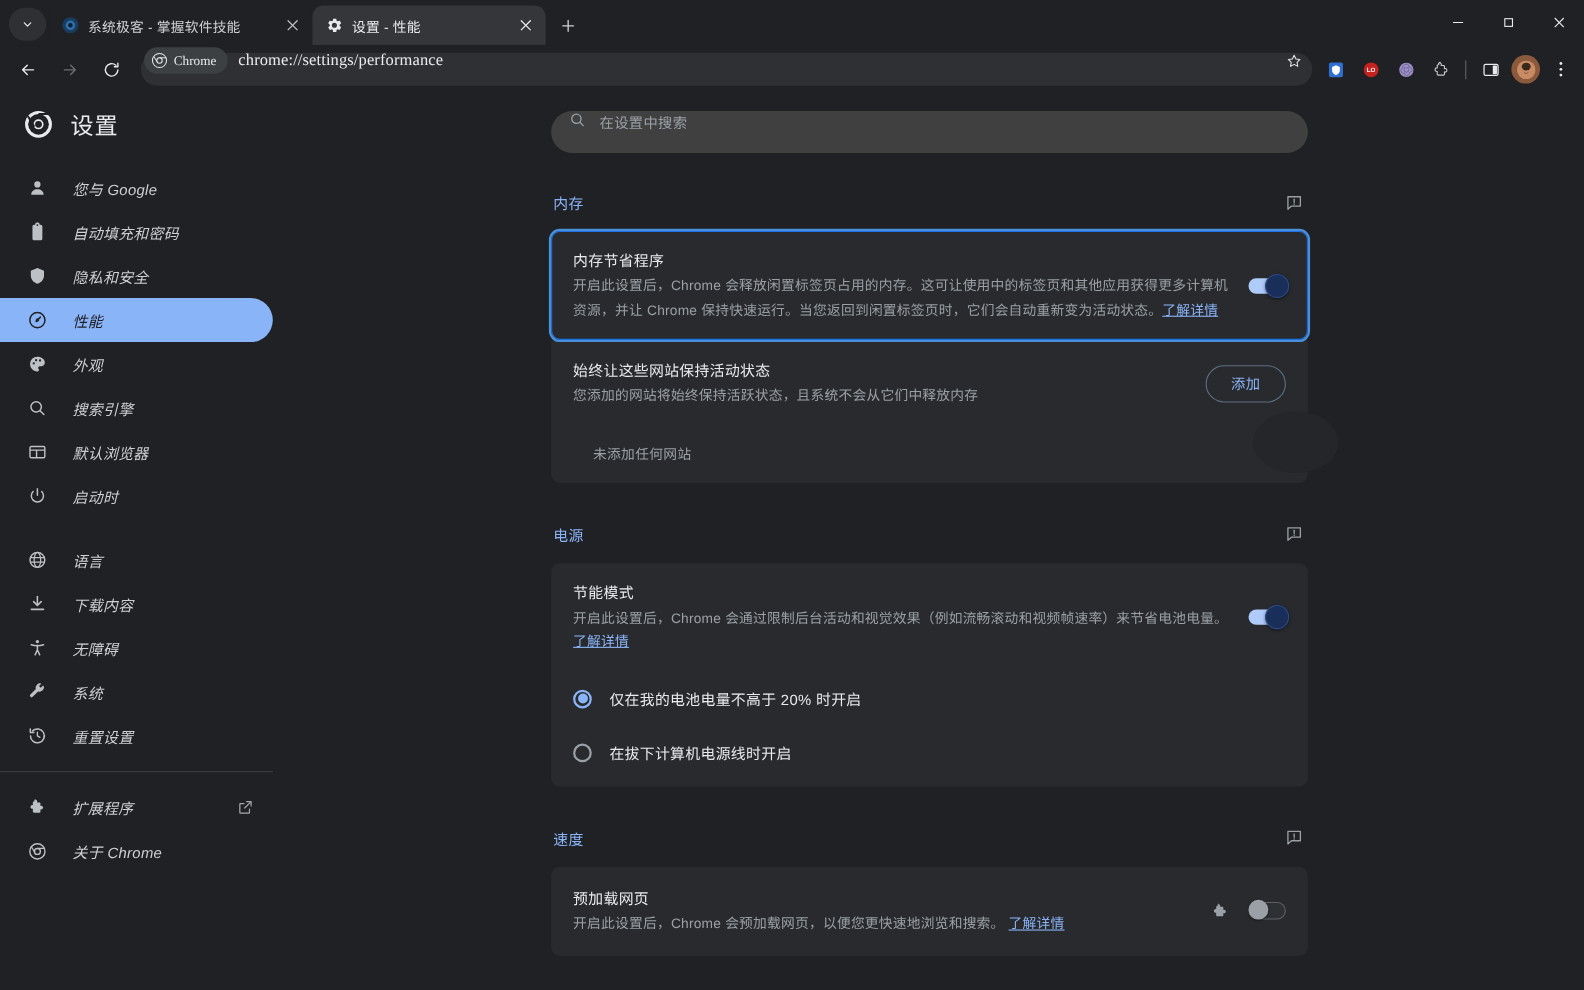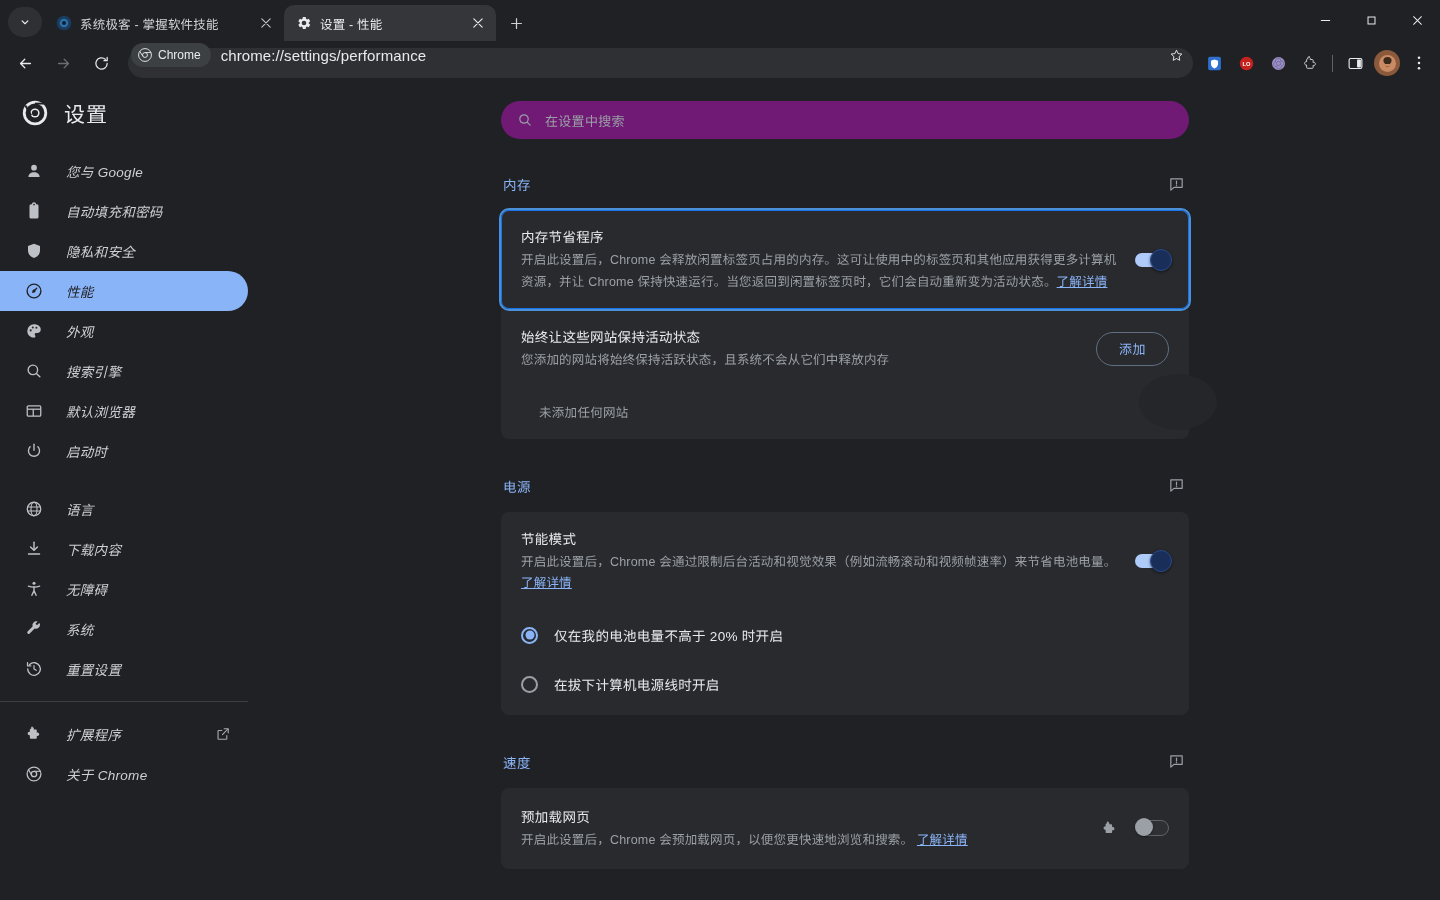--- a/index.html
+++ b/index.html
@@ -70,21 +70,21 @@
     width: 32px; height: 32px; border-radius: 50%;
     display:flex;align-items:center;justify-content:center; margin: 0 3px;
     flex: 0 0 auto;
   }
   .navbtn svg { width: 17px; height: 17px; }
   .navbtn.disabled svg { opacity: .38; }
 
   .omnibox {
     flex: 1 1 auto; height: 30px; background: #2f3033; border-radius: 16px;
     display: flex; align-items: center; margin: 0 6px 0 8px;
-    padding: 0 4px 16px 3px; min-width: 0;
+    padding: 0 4px 16px 3px; min-width: 0; font-family: Liberation Serif, serif;
   }
   .chip {
     display:flex; align-items:center; gap:6px; height:24px;
     background:#3c4043; border-radius:12px; padding: 0 10px 0 7px;
     flex: 0 0 auto;
   }
   .chip svg { width: 14px; height: 14px; }
   .chip-label { font-size: 12px; color:#e8eaed; }
   .url {
     flex:1 1 auto; font-size: 15px; color: #e8eaed; padding-left: 10px;
@@ -138,22 +138,22 @@
   .navgap { height: 18px; }
   .navsep { height:1px; background:#3c4043; margin: 12px 0 12px 0; }
 
   
   .main {
     flex: 1 1 auto; overflow: hidden; position: relative;
     padding-top: 0;
   }
   .searchwrap { padding: 16px 0 0 0; display:flex; justify-content:center; }
   .searchbar {
-    width: 688px; height: 38px; background: #701a75; border-radius: 19px;
-    display:flex; align-items:center; gap: 12px; padding-left: 16px;
+    width: 688px; height: 38px; background: #404040; border-radius: 19px;
+    display:flex; gap: 12px; padding-left: 16px;
   }
   .searchbar svg { width: 16px; height:16px; flex:0 0 16px;}
   .searchbar .ph { font-size: 13px; color: #9aa0a6; letter-spacing:.3px; }
 
   .content { width: 688px; margin: 0 auto; padding-top: 28px; }
 
   .section-head {
     display:flex; align-items:center; justify-content:space-between;
     height: 34px; padding: 0 2px 0 2px; margin-bottom: 9px;
   }

